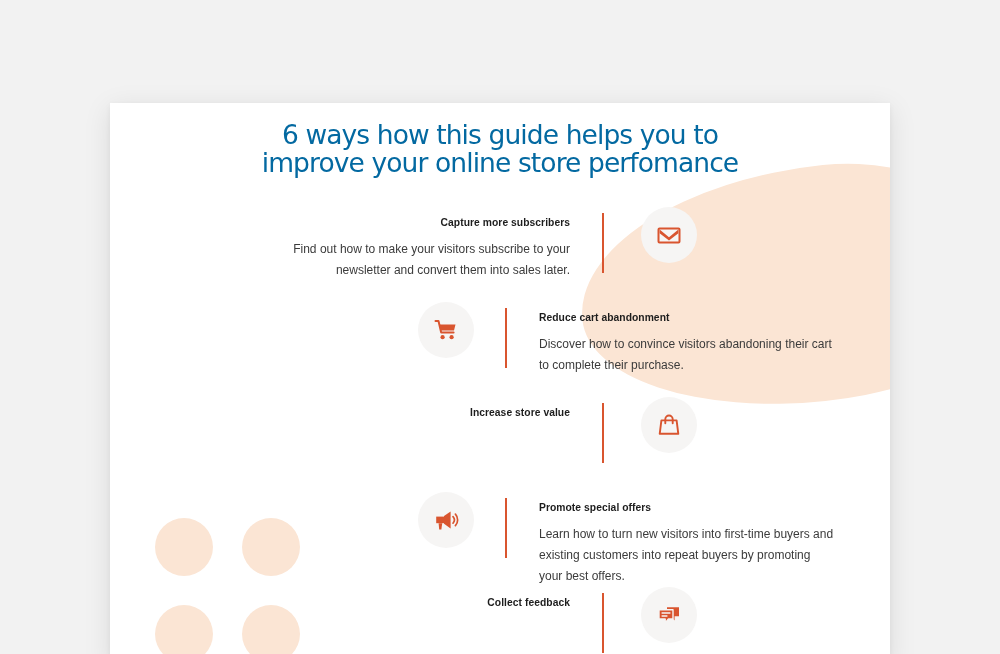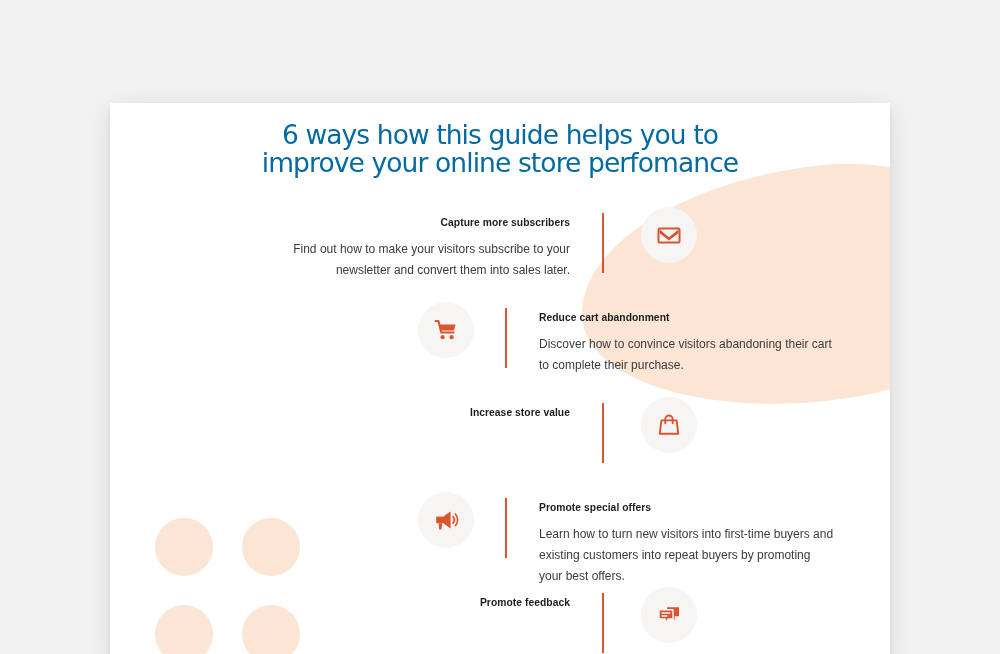--- a/index.html
+++ b/index.html
@@ -233,21 +233,21 @@
       </div>
       <div class="f-div"></div>
       <div class="f-text">
         <div class="f-head">Promote special offers</div>
         <div class="f-body">Learn how to turn new visitors into first-time buyers and existing customers into repeat buyers by promoting your best offers.</div>
       </div>
     </div>
 
     <div class="feature left">
       <div class="f-text">
-        <div class="f-head">Promote feedback</div>
+        <div class="f-head">Collect feedback</div>
       </div>
       <div class="f-div"></div>
       <div class="f-icon-wrap">
         <div class="f-icon">
           <svg width="26" height="26" viewBox="0 0 26 26">
             <path d="M11 5.2 L23 5.2 L23 14.2 L18.6 14.2 L18.6 18.4 L15.2 14.2 L11 14.2 Z" fill="#d9552f"></path>
             <path d="M3 7.8 L17 7.8 L17 17 L12.4 17 L9.2 21 L9.2 17 L3 17 Z" fill="#d9552f" stroke="#f6f5f4" stroke-width="1.4" stroke-linejoin="round"></path>
             <rect x="5.4" y="10.3" width="9.2" height="1.5" rx="0.7" fill="#f6f5f4"></rect>
             <rect x="5.4" y="13.2" width="6.2" height="1.5" rx="0.7" fill="#f6f5f4"></rect>
           </svg>

